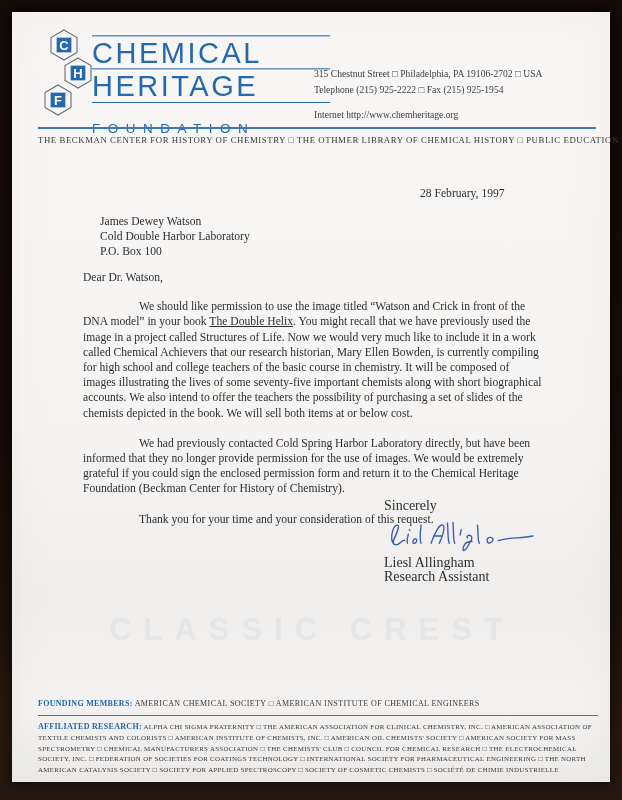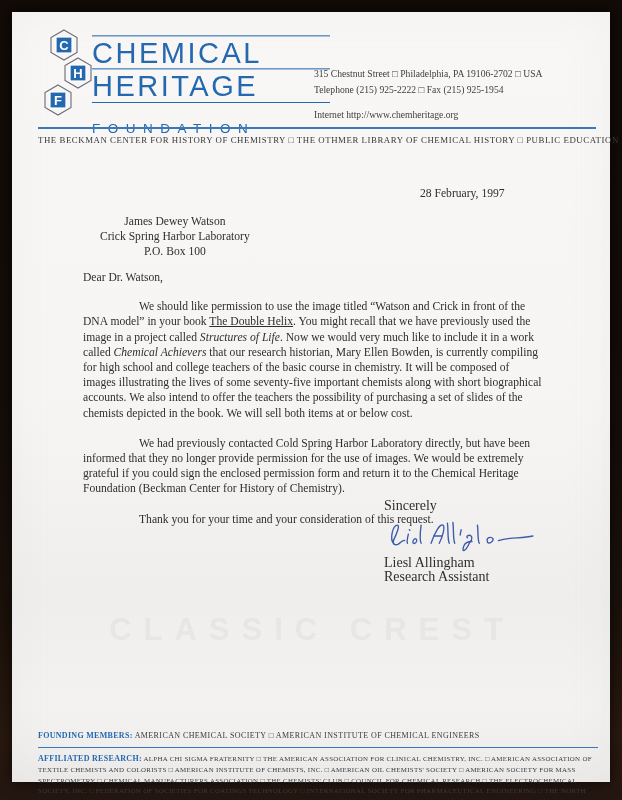--- a/index.html
+++ b/index.html
@@ -23,36 +23,36 @@
           font-size:29px;line-height:32px;letter-spacing:2.5px;transform:scaleY(1.04);}
   .wm-found{border-top:1.5px solid #2468b0;font-family:"Liberation Sans",sans-serif;
             font-size:13.5px;line-height:20px;letter-spacing:7.5px;padding-top:16px;}
   .contact{position:absolute;left:302px;top:54px;width:290px;color:#3d3d42;font-size:9.6px;line-height:16px;}
   .contact .net{margin-top:9px;}
   .header-rule{position:absolute;left:26px;top:115px;width:558px;height:0;border-top:2px solid #3a77bb;}
   .banner{position:absolute;left:26px;top:123px;width:560px;color:#38383c;
           font-size:8.8px;letter-spacing:0.55px;white-space:nowrap;}
   
   .date{position:absolute;left:408px;top:175px;font-size:11.6px;color:#2e2e30;}
-  .recipient{position:absolute;left:88px;top:203px;font-size:11.6px;line-height:14.9px;color:#2e2e30;text-align:center;}
+  .recipient{position:absolute;left:88px;top:203px;font-size:11.6px;line-height:14.9px;color:#2e2e30;}
   .body{position:absolute;left:71px;top:258px;width:462px;font-size:11.6px;line-height:15.2px;color:#2e2e30;text-align:left;}
   .body p{margin:0 0 15px 0;text-indent:56px;}
   .body p.sal{text-indent:0;margin-bottom:14px;}
   .u{text-decoration:underline;}
-  .i{font-style:italic;}
+  .i{}
   .closing{position:absolute;left:336px;top:487px;font-size:14px;line-height:14.5px;color:#2e2e30;margin-left:36px;}
   .sig{display:block;margin:2px 0 0 -6px;}
   
   .watermark{position:absolute;left:70px;top:600px;width:460px;text-align:center;
     font-family:"Liberation Sans",sans-serif;font-weight:bold;font-size:31px;letter-spacing:12px;
     color:rgba(110,120,135,0.07);user-select:none;}
   
   .footer{position:absolute;left:26px;top:687px;width:560px;color:#3b3b3e;}
   .f-label{color:#2468b0;font-weight:bold;font-size:8px;letter-spacing:0.3px;}
-  .f-founding{font-size:8px;letter-spacing:0.4px;white-space:nowrap;margin-top:32px;}
+  .f-founding{font-size:8px;letter-spacing:0.4px;white-space:nowrap;}
   .f-rule{border-top:1.5px solid #3a77bb;margin:7px 0 6px 0;}
   .f-affil{font-size:6.9px;line-height:10.8px;letter-spacing:0.3px;}
 </style>
 </head>
 <body>
 
 <div class="stage">
   <div class="paper">
 
     <svg class="logo" width="78" height="96" viewBox="0 0 78 96">
@@ -79,21 +79,21 @@
       <div class="net">Internet  http://www.chemheritage.org</div>
     </div>
 
     <div class="header-rule"></div>
     <div class="banner">THE BECKMAN CENTER FOR HISTORY OF CHEMISTRY □ THE OTHMER LIBRARY OF CHEMICAL HISTORY □ PUBLIC EDUCATION</div>
 
     <div class="date">28 February, 1997</div>
 
     <div class="recipient">
       <div>James Dewey Watson</div>
-      <div>Crick Spring Harbor Laboratory</div>
+      <div>Cold Double Harbor Laboratory</div>
       <div>P.O. Box 100</div>
     </div>
 
     <div class="body">
       <p class="sal">Dear Dr. Watson,</p>
       <p><span>We should like permission to use the image titled “Watson and Crick in front of the DNA model” in your book </span><span class="u">The Double Helix</span><span>.  You might recall that we have previously used the image in a project called </span><span class="i">Structures of Life</span><span>. Now we would very much like to include it in a work called </span><span class="i">Chemical Achievers</span><span> that our research historian, Mary Ellen Bowden, is currently compiling for high school and college teachers of the basic course in chemistry. It will be composed of images illustrating the lives of some seventy-five important chemists along with short biographical accounts. We also intend to offer the teachers the possibility of purchasing a set of slides of the chemists depicted in the book. We will sell both items at or below cost.</span></p>
       <p>We had previously contacted Cold Spring Harbor Laboratory directly, but have been informed that they no longer provide permission for the use of images. We would be extremely grateful if you could sign the enclosed permission form and return it to the Chemical Heritage Foundation (Beckman Center for History of Chemistry).</p>
       <p>Thank you for your time and your consideration of this request.</p>
     </div>
 

